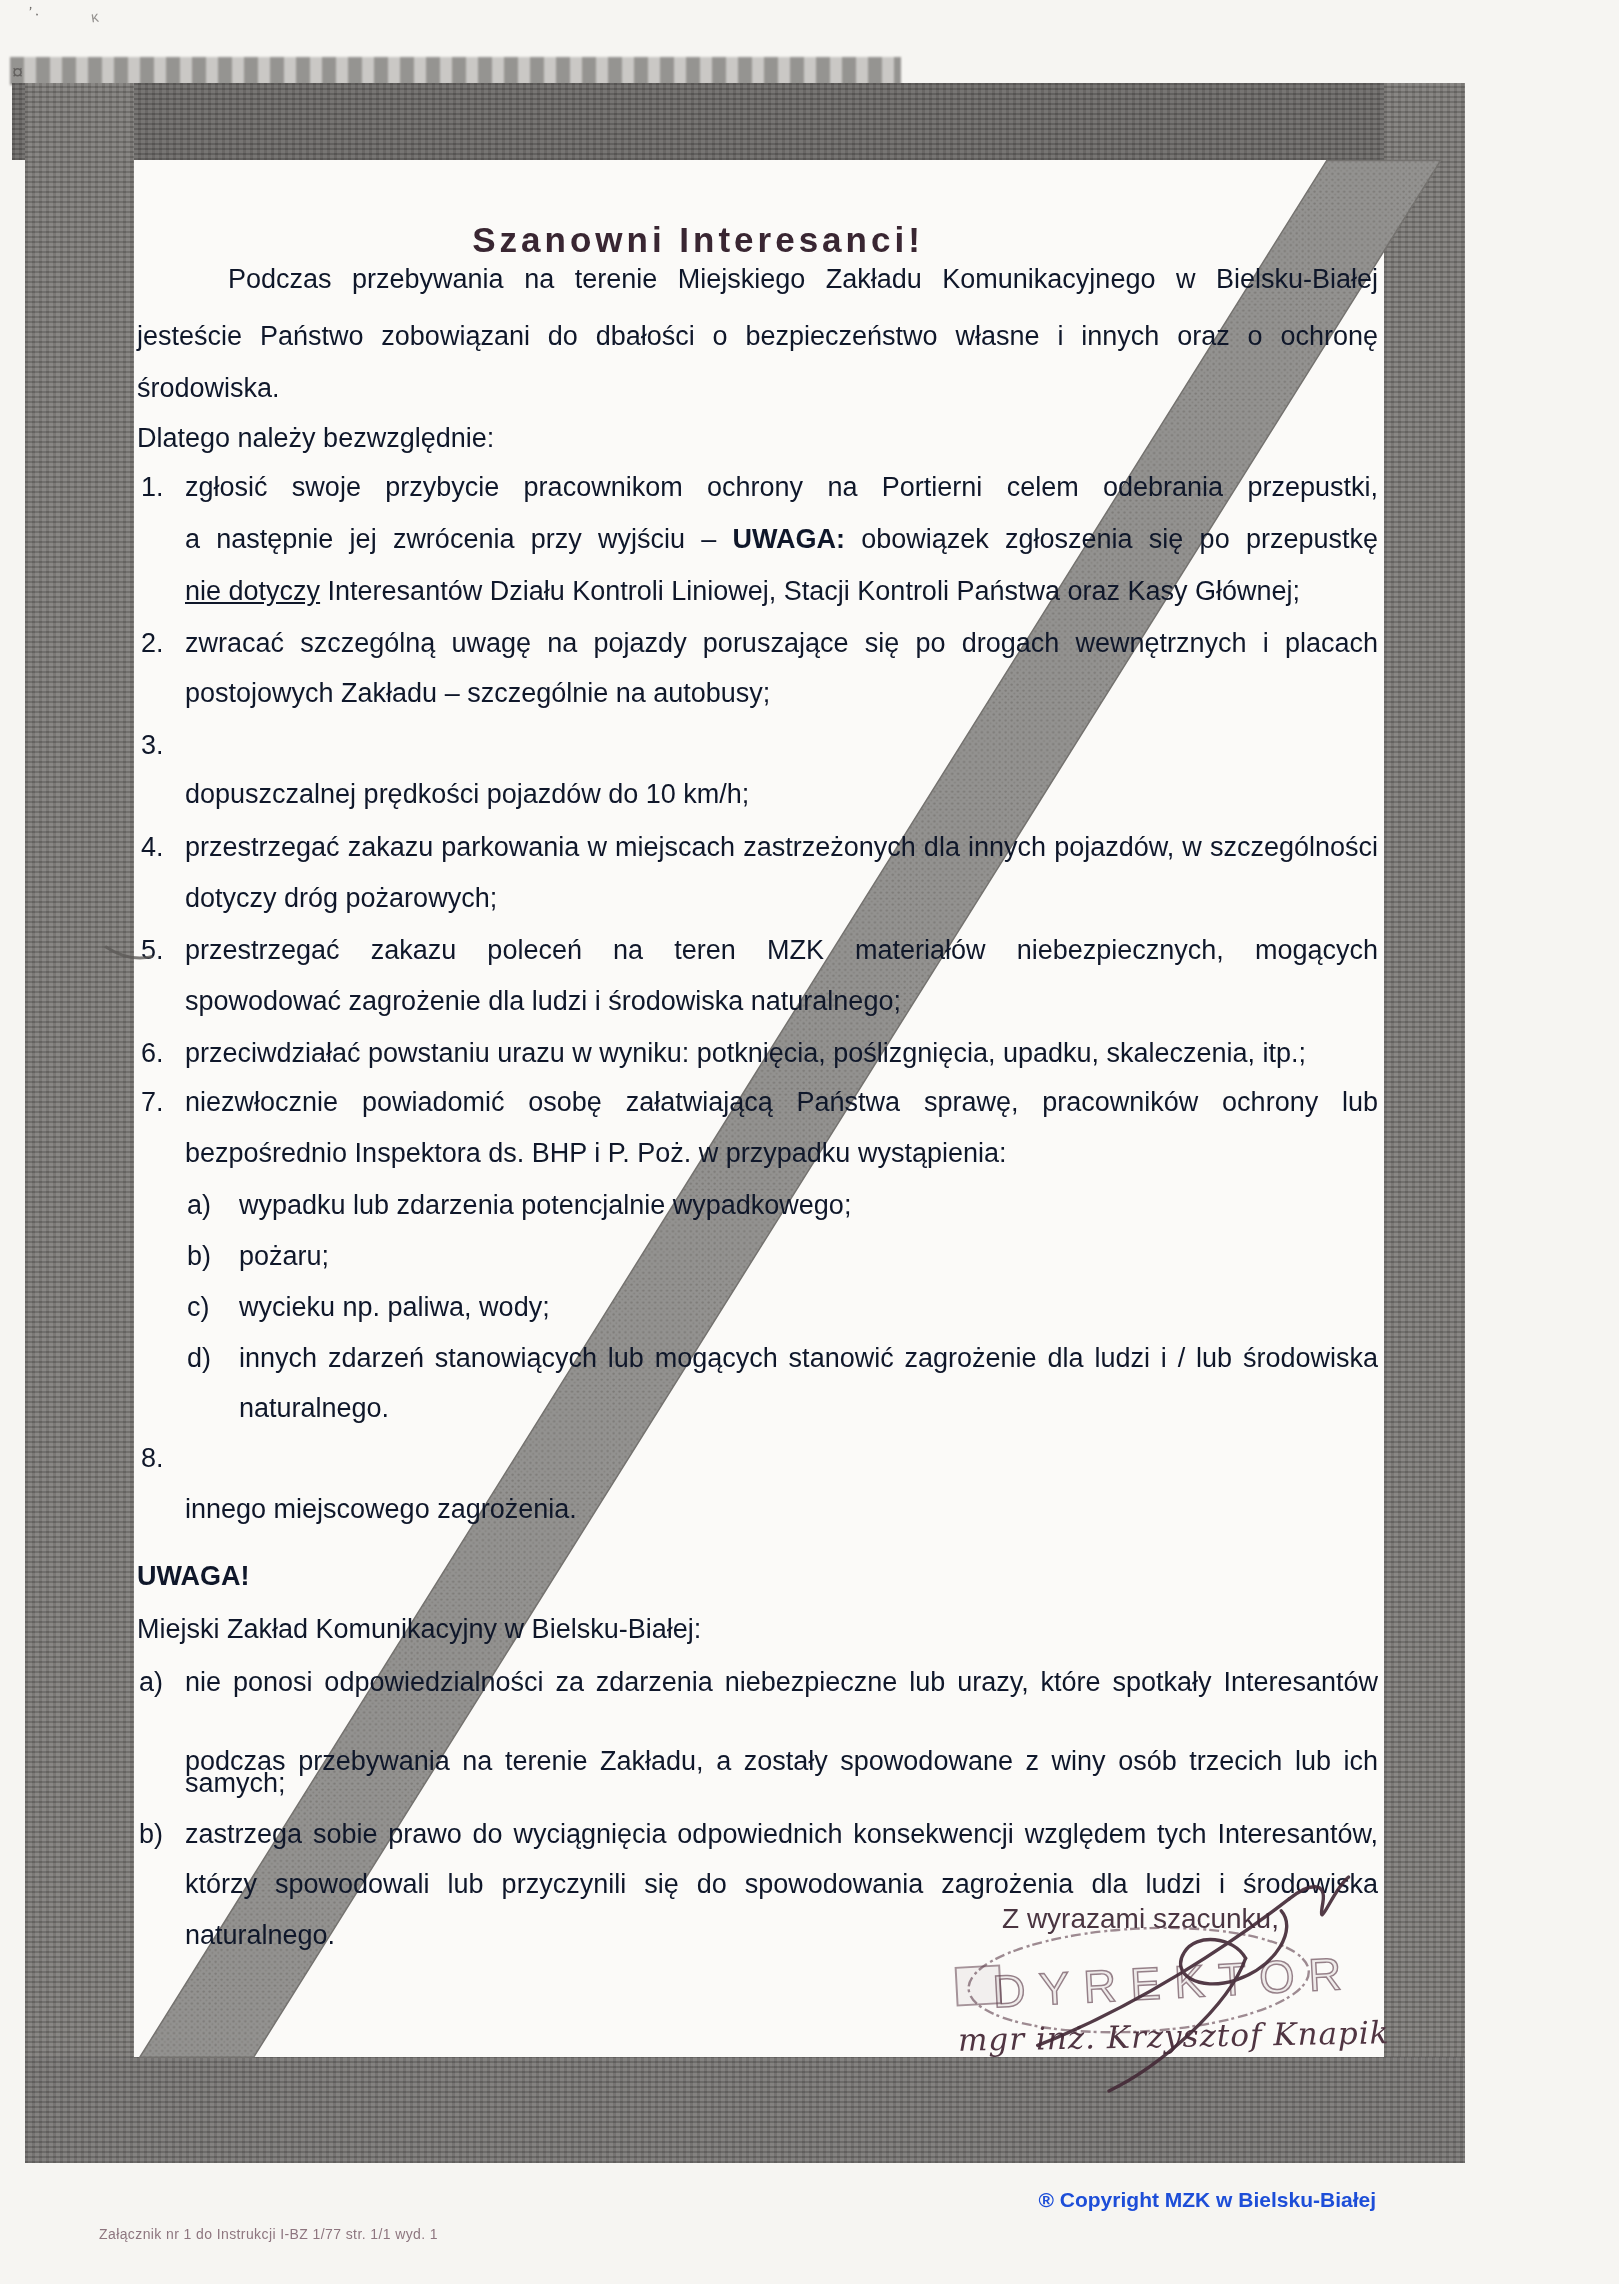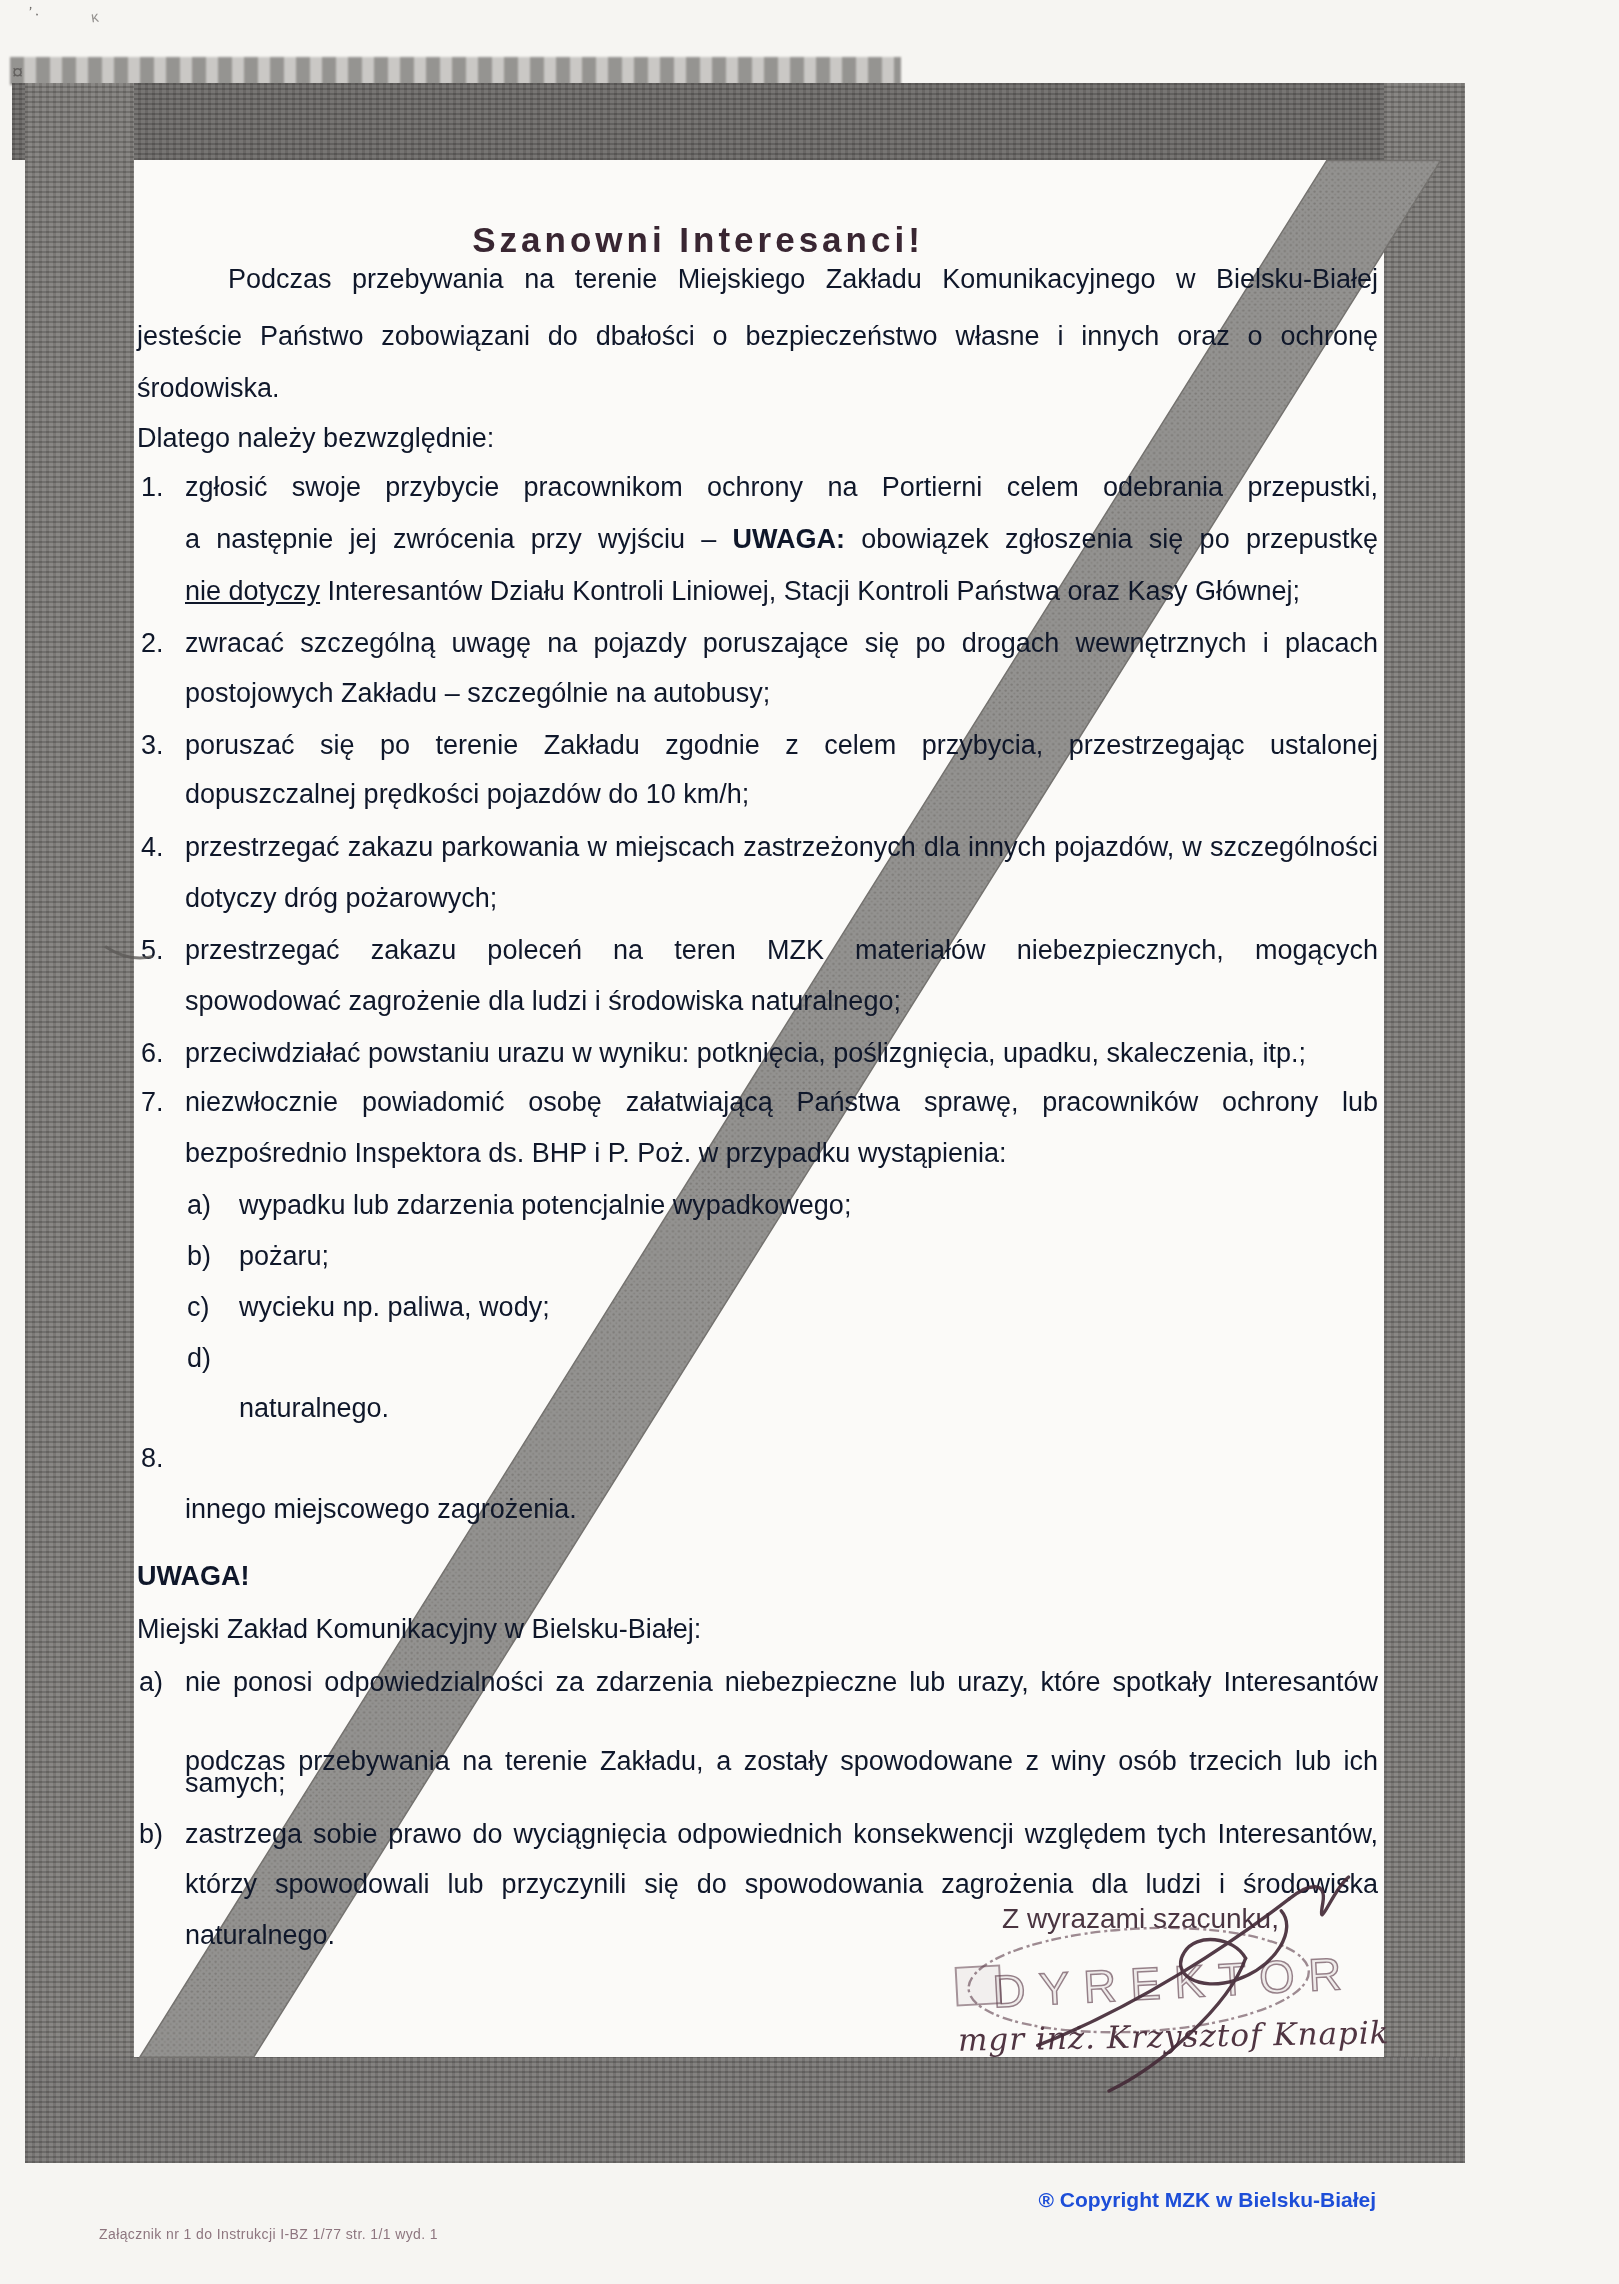--- a/index.html
+++ b/index.html
@@ -89,33 +89,33 @@
 <div id="text-layer">
     <div class="line j" style="top: 261px; padding-left: 91px;"><span>Podczas przebywania na terenie Miejskiego Zakładu Komunikacyjnego w Bielsku-Białej</span></div>
     <div class="line j" style="top: 318px;"><span>jesteście Państwo zobowiązani do dbałości o bezpieczeństwo własne i innych oraz o ochronę</span></div>
     <div class="line" style="top: 370px;"><span>środowiska.</span></div>
     <div class="line" style="top: 420px;"><span>Dlatego należy bezwzględnie:</span></div>
     <div class="line j" style="top: 469px; padding-left: 48px;"><span class="mk" style="left: 4px;">1.</span><span>zgłosić swoje przybycie pracownikom ochrony na Portierni celem odebrania przepustki,</span></div>
     <div class="line j" style="top: 521px; padding-left: 48px;"><span>a następnie jej zwrócenia przy wyjściu – </span><span style="font-weight: bold;">UWAGA:</span><span> obowiązek zgłoszenia się po przepustkę</span></div>
     <div class="line" style="top: 573px; padding-left: 48px;"><span style="text-decoration: underline;">nie dotyczy</span><span> Interesantów Działu Kontroli Liniowej, Stacji Kontroli Państwa oraz Kasy Głównej;</span></div>
     <div class="line j" style="top: 625px; padding-left: 48px;"><span class="mk" style="left: 4px;">2.</span><span>zwracać szczególną uwagę na pojazdy poruszające się po drogach wewnętrznych i placach</span></div>
     <div class="line" style="top: 675px; padding-left: 48px;"><span>postojowych Zakładu – szczególnie na autobusy;</span></div>
-    <div class="line j" style="top: 727px; padding-left: 48px;"><span class="mk" style="left: 4px;">3.</span><span>poruszać się po terenie Zakładu zgodnie z celem przybycia, przestrzegając ustalonej</span></div>
+    <div class="line j" style="top: 727px; padding-left: 48px;"><span class="mk" style="left: 4px;">3.</span></div>
     <div class="line" style="top: 776px; padding-left: 48px;"><span>dopuszczalnej prędkości pojazdów do 10 km/h;</span></div>
     <div class="line j" style="top: 829px; padding-left: 48px;"><span class="mk" style="left: 4px;">4.</span><span>przestrzegać zakazu parkowania w miejscach zastrzeżonych dla innych pojazdów, w szczególności</span></div>
     <div class="line" style="top: 880px; padding-left: 48px;"><span>dotyczy dróg pożarowych;</span></div>
     <div class="line j" style="top: 932px; padding-left: 48px;"><span class="mk" style="left: 4px;">5.</span><span>przestrzegać zakazu poleceń na teren MZK materiałów niebezpiecznych, mogących</span></div>
     <div class="line" style="top: 983px; padding-left: 48px;"><span>spowodować zagrożenie dla ludzi i środowiska naturalnego;</span></div>
     <div class="line" style="top: 1035px; padding-left: 48px;"><span class="mk" style="left: 4px;">6.</span><span>przeciwdziałać powstaniu urazu w wyniku: potknięcia, poślizgnięcia, upadku, skaleczenia, itp.;</span></div>
     <div class="line j" style="top: 1084px; padding-left: 48px;"><span class="mk" style="left: 4px;">7.</span><span>niezwłocznie powiadomić osobę załatwiającą Państwa sprawę, pracowników ochrony lub</span></div>
     <div class="line" style="top: 1135px; padding-left: 48px;"><span>bezpośrednio Inspektora ds. BHP i P. Poż. w przypadku wystąpienia:</span></div>
     <div class="line" style="top: 1187px; padding-left: 102px;"><span class="mk" style="left: 50px;">a)</span><span>wypadku lub zdarzenia potencjalnie wypadkowego;</span></div>
     <div class="line" style="top: 1238px; padding-left: 102px;"><span class="mk" style="left: 50px;">b)</span><span>pożaru;</span></div>
     <div class="line" style="top: 1289px; padding-left: 102px;"><span class="mk" style="left: 50px;">c)</span><span>wycieku np. paliwa, wody;</span></div>
-    <div class="line j" style="top: 1340px; padding-left: 102px;"><span class="mk" style="left: 50px;">d)</span></div>
+    <div class="line j" style="top: 1340px; padding-left: 102px;"><span class="mk" style="left: 50px;">d)</span><span>innych zdarzeń stanowiących lub mogących stanowić zagrożenie dla ludzi i / lub środowiska</span></div>
     <div class="line" style="top: 1390px; padding-left: 102px;"><span>naturalnego.</span></div>
     <div class="line j" style="top: 1440px; padding-left: 48px;"><span class="mk" style="left: 4px;">8.</span></div>
     <div class="line" style="top: 1491px; padding-left: 48px;"><span>innego miejscowego zagrożenia.</span></div>
     <div class="line" style="top: 1558px;"><span style="font-weight: bold;">UWAGA!</span></div>
     <div class="line" style="top: 1611px;"><span>Miejski Zakład Komunikacyjny w Bielsku-Białej:</span></div>
     <div class="line j" style="top: 1664px; padding-left: 48px;"><span class="mk" style="left: 2px;">a)</span><span>nie ponosi odpowiedzialności za zdarzenia niebezpieczne lub urazy, które spotkały Interesantów</span></div>
     <div class="line j" style="top: 1715px; padding-left: 48px; margin-top: 28px;"><span>podczas przebywania na terenie Zakładu, a zostały spowodowane z winy osób trzecich lub ich</span></div>
     <div class="line" style="top: 1765px; padding-left: 48px;"><span>samych;</span></div>
     <div class="line j" style="top: 1816px; padding-left: 48px;"><span class="mk" style="left: 2px;">b)</span><span>zastrzega sobie prawo do wyciągnięcia odpowiednich konsekwencji względem tych Interesantów,</span></div>
     <div class="line j" style="top: 1866px; padding-left: 48px;"><span>którzy spowodowali lub przyczynili się do spowodowania zagrożenia dla ludzi i środowiska</span></div>

